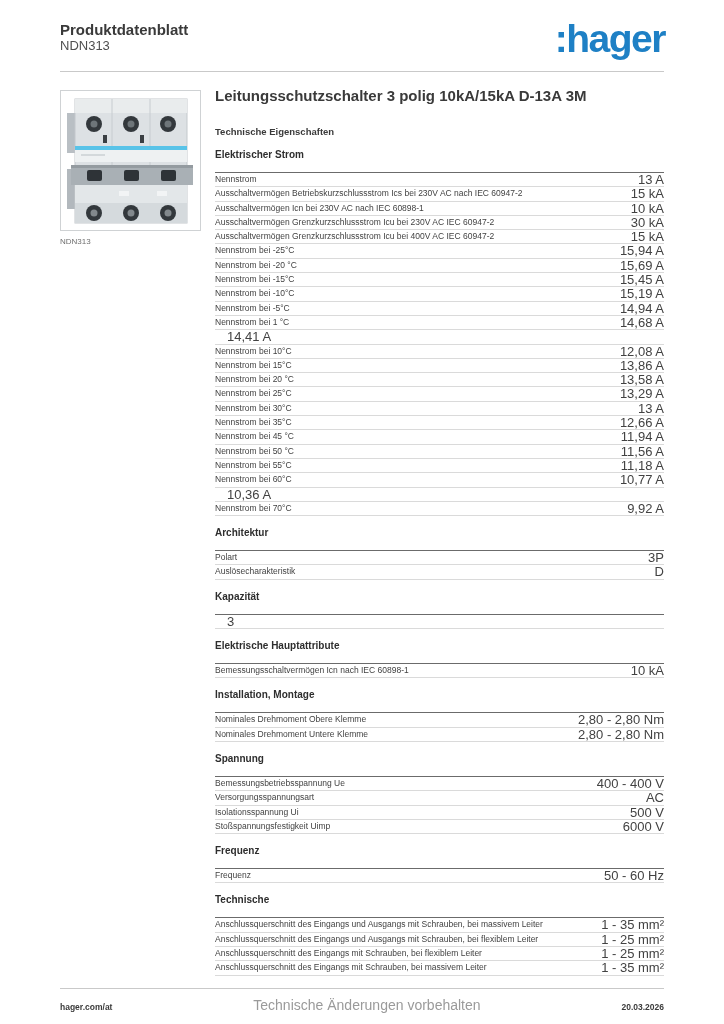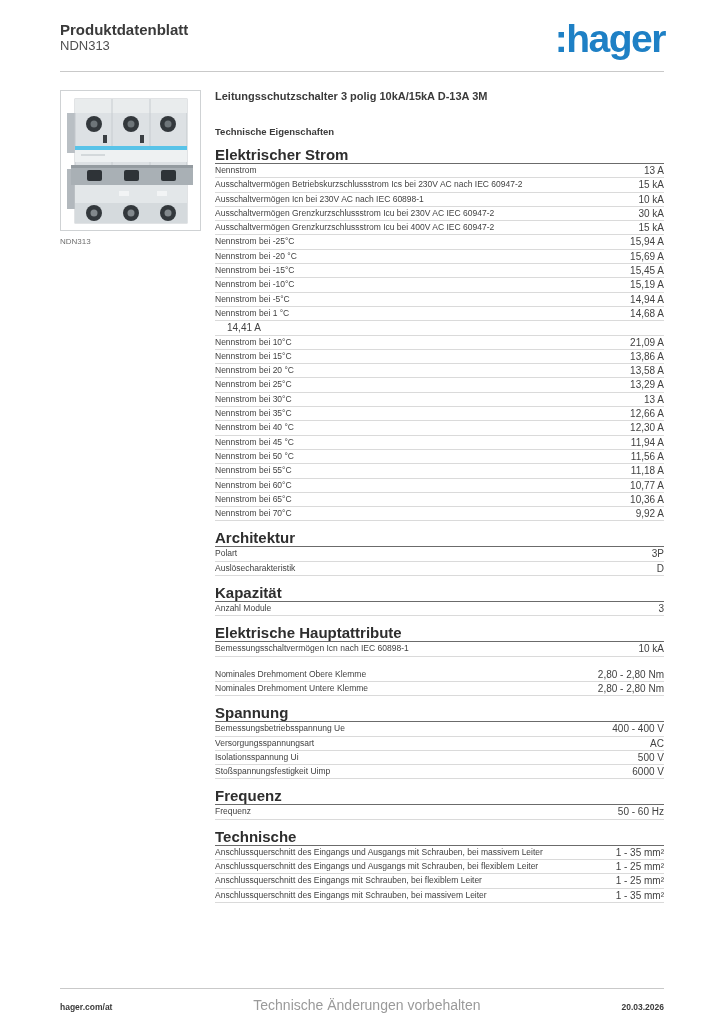--- a/index.html
+++ b/index.html
@@ -12,27 +12,27 @@
   .hdr-title{font-size:15px;font-weight:bold;color:#3a3a3a;line-height:17px;}
   .hdr-sub{font-size:13px;color:#4f4f4f;line-height:16px;}
   .logo{position:absolute;right:59px;top:22px;font-size:39px;font-weight:bold;letter-spacing:-1.5px;line-height:34px;}
   .hdr-rule{position:absolute;left:60px;right:60px;top:71px;height:1px;background:#c9c9c9;}
   
   .aside{position:absolute;left:60px;top:90px;width:141px;}
   .img-box{width:139px;height:139px;border:1px solid #cfd2d4;background:#ffffff;}
   .img-caption{font-size:8px;color:#6f6f6f;margin-top:6px;}
   
   .main{position:absolute;left:215px;top:90px;width:449px;}
-  .prod-title{font-size:11px;font-weight:bold;color:#3a3a3a;line-height:12px;}
+  .prod-title{font-size:15px;font-weight:bold;color:#3a3a3a;line-height:12px;}
   .tech-title{font-size:9.5px;font-weight:bold;color:#3a3a3a;line-height:12px;margin-top:24px;}
   .section{margin-top:11px;}
-  .section-heading{font-size:15px;font-weight:bold;color:#2e2e2e;line-height:11px;padding-bottom:3px;border-bottom:1px solid #6b6b6b;}
+  .section-heading{font-size:10px;font-weight:bold;color:#2e2e2e;line-height:11px;padding-bottom:12px;border-bottom:1px solid #6b6b6b;}
   .row{display:flex;justify-content:space-between;align-items:flex-end;border-bottom:1px solid #dadada;padding:2px 0 1.8px 0;}
   .row-label{font-size:8.5px;line-height:9.5px;color:#424242;flex:1 1 auto;}
-  .row-value{font-size:10px;line-height:9.5px;color:#424242;white-space:nowrap;padding-left:12px;text-align:right;}
+  .row-value{font-size:13px;line-height:9.5px;color:#424242;white-space:nowrap;padding-left:12px;text-align:right;}
   
   .ftr-rule{position:absolute;left:60px;right:60px;top:988px;height:1px;background:#c9c9c9;}
   .ftr{position:absolute;left:60px;right:60px;top:997px;display:flex;justify-content:space-between;align-items:baseline;}
   .ftr-left{font-size:8.5px;font-weight:bold;color:#3a3a3a;}
   .ftr-center{font-size:14px;color:#9a9a9a;}
   .ftr-right{font-size:8.5px;font-weight:bold;color:#3a3a3a;}
 </style>
 </head>
 <body>
 
@@ -144,21 +144,21 @@
           </div>
           <div class="row">
             <span class="row-label">Nennstrom bei 1 °C</span>
             <span class="row-value">14,68 A</span>
           </div>
           <div class="row">
             <span class="row-value">14,41 A</span>
           </div>
           <div class="row">
             <span class="row-label">Nennstrom bei 10°C</span>
-            <span class="row-value">21,09 A</span>
+            <span class="row-value">12,08 A</span>
           </div>
           <div class="row">
             <span class="row-label">Nennstrom bei 15°C</span>
             <span class="row-value">13,86 A</span>
           </div>
           <div class="row">
             <span class="row-label">Nennstrom bei 20 °C</span>
             <span class="row-value">13,58 A</span>
           </div>
           <div class="row">
@@ -167,41 +167,36 @@
           </div>
           <div class="row">
             <span class="row-label">Nennstrom bei 30°C</span>
             <span class="row-value">13 A</span>
           </div>
           <div class="row">
             <span class="row-label">Nennstrom bei 35°C</span>
             <span class="row-value">12,66 A</span>
           </div>
           <div class="row">
-            <span class="row-label">Nennstrom bei 40 °C</span>
-            <span class="row-value">12,30 A</span>
-          </div>
-          <div class="row">
             <span class="row-label">Nennstrom bei 45 °C</span>
             <span class="row-value">11,94 A</span>
           </div>
           <div class="row">
             <span class="row-label">Nennstrom bei 50 °C</span>
             <span class="row-value">11,56 A</span>
           </div>
           <div class="row">
             <span class="row-label">Nennstrom bei 55°C</span>
             <span class="row-value">11,18 A</span>
           </div>
           <div class="row">
             <span class="row-label">Nennstrom bei 60°C</span>
             <span class="row-value">10,77 A</span>
           </div>
           <div class="row">
-            <span class="row-label">Nennstrom bei 65°C</span>
             <span class="row-value">10,36 A</span>
           </div>
           <div class="row">
             <span class="row-label">Nennstrom bei 70°C</span>
             <span class="row-value">9,92 A</span>
           </div>
         </div>
         <div class="section">
           <div class="section-heading">Architektur</div>
           <div class="row">
@@ -209,32 +204,32 @@
             <span class="row-value">3P</span>
           </div>
           <div class="row">
             <span class="row-label">Auslösecharakteristik</span>
             <span class="row-value">D</span>
           </div>
         </div>
         <div class="section">
           <div class="section-heading">Kapazität</div>
           <div class="row">
-            <span class="row-label">Anzahl Module</span>
             <span class="row-value">3</span>
           </div>
         </div>
         <div class="section">
           <div class="section-heading">Elektrische Hauptattribute</div>
           <div class="row">
             <span class="row-label">Bemessungsschaltvermögen Icn nach IEC 60898-1</span>
             <span class="row-value">10 kA</span>
           </div>
         </div>
         <div class="section">
+          <div class="section-heading">Installation, Montage</div>
           <div class="row">
             <span class="row-label">Nominales Drehmoment Obere Klemme</span>
             <span class="row-value">2,80 - 2,80 Nm</span>
           </div>
           <div class="row">
             <span class="row-label">Nominales Drehmoment Untere Klemme</span>
             <span class="row-value">2,80 - 2,80 Nm</span>
           </div>
         </div>
         <div class="section">

